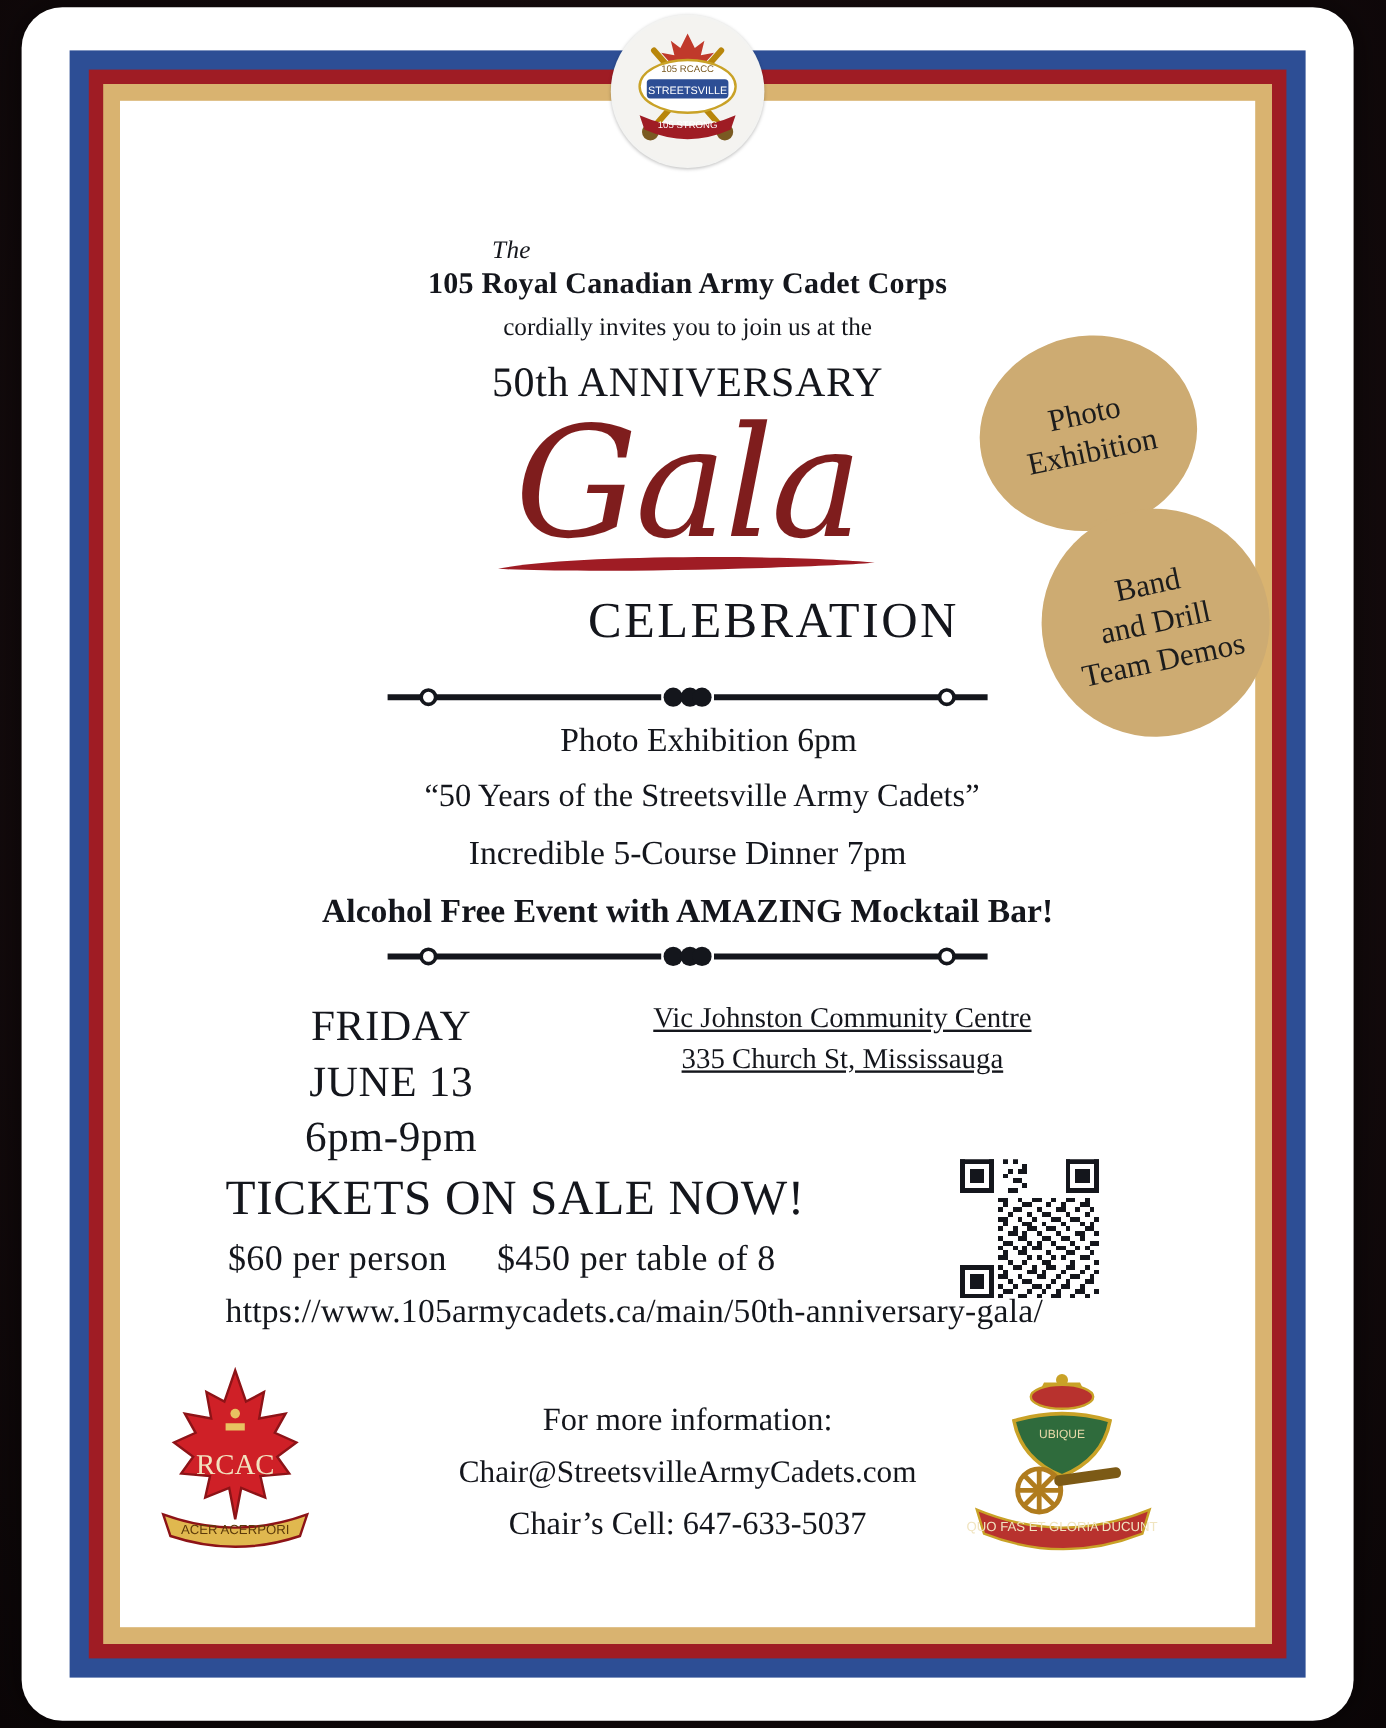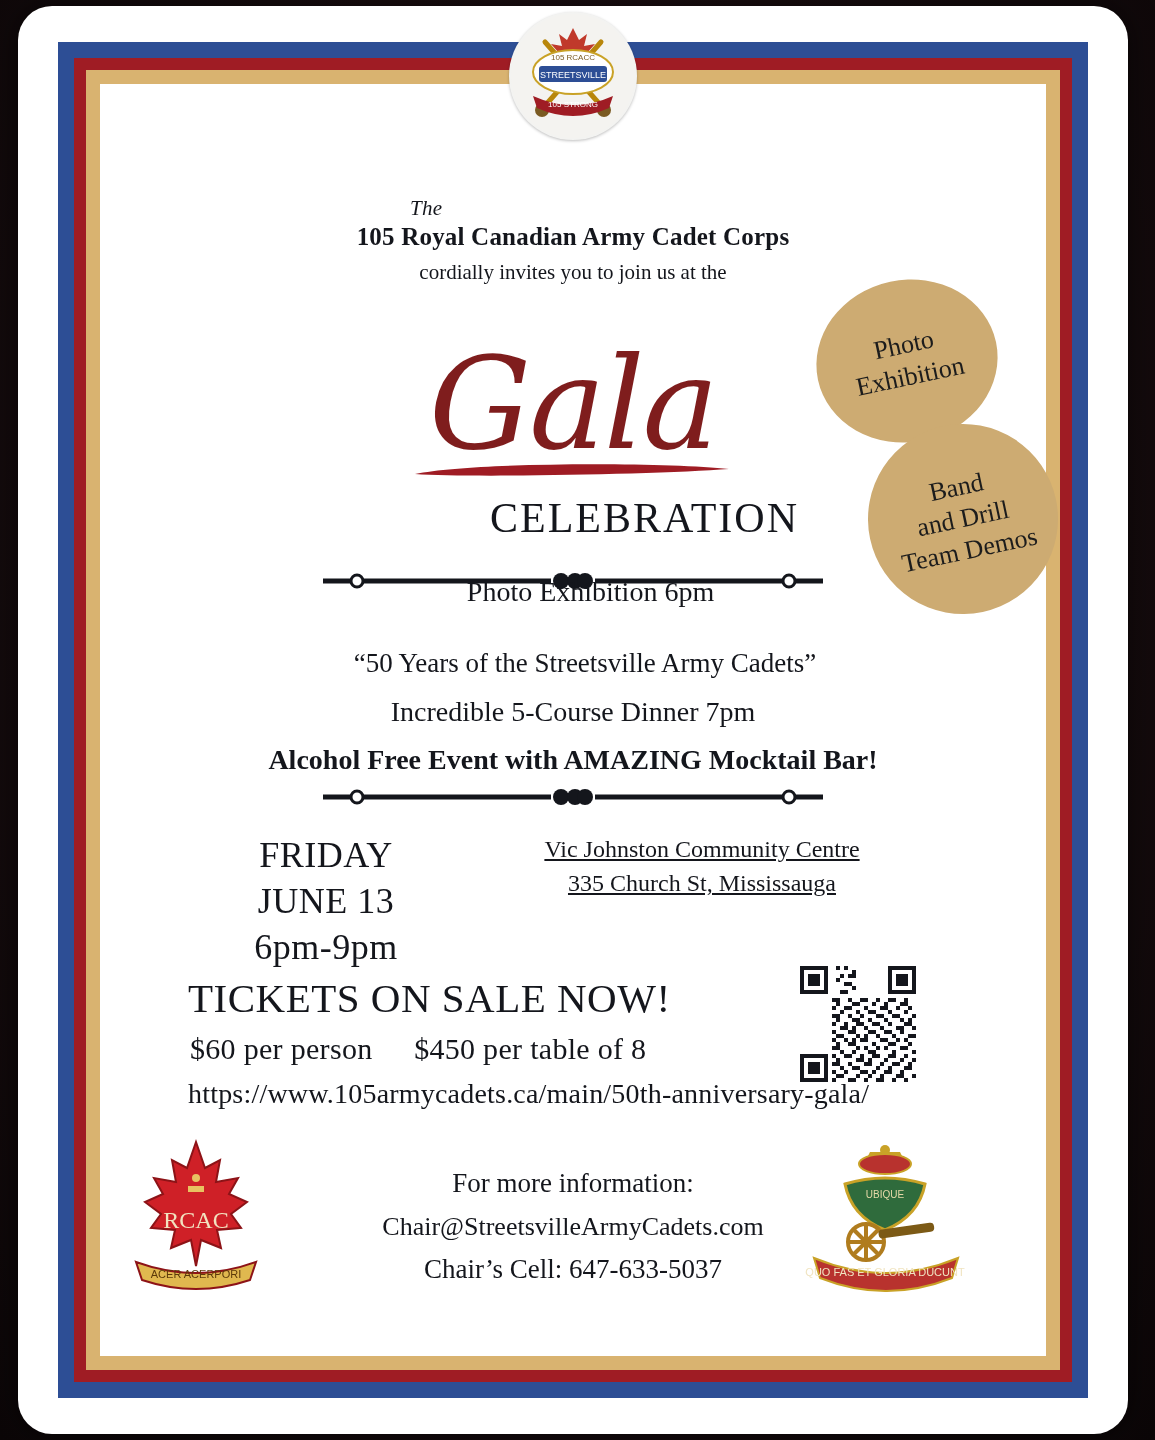--- a/index.html
+++ b/index.html
@@ -186,21 +186,21 @@
     height: 22px;
   }
   .div-one { top: 486px; }
   .div-two { top: 702px; }
 
   .det {
     position: absolute;
     left: 0; right: 0;
     font-size: 28px;
   }
-  .det-1 { top: 492px; padding-left: 35px; }
+  .det-1 { top: 518px; padding-left: 35px; }
   .det-2 { top: 564px; font-size: 27px; padding-left: 24px; }
   .det-3 { top: 612px; }
   .det-4 { top: 660px; font-weight: bold; font-size: 28px; }
 
   .when-block {
     position: absolute;
     left: 96px;
     top: 748px;
     width: 260px;
     text-align: center;
@@ -303,20 +303,21 @@
                 <text x="64" y="66" font-size="9" fill="#ffffff" text-anchor="middle" font-family="Liberation Sans, sans-serif">STREETSVILLE</text>
                 <text x="64" y="48" font-size="8" fill="#7a5a22" text-anchor="middle" font-family="Liberation Sans, sans-serif">105 RCACC</text>
                 <path d="M24 84 q40 18 80 0 l-4 12 q-36 16 -72 0z" fill="#9f1c24"></path>
                 <text x="64" y="95" font-size="8" fill="#ffffff" text-anchor="middle" font-family="Liberation Sans, sans-serif">105 STRONG</text>
               </svg>
             </div>
 
             <div class="the-line">The</div>
             <div class="corps-line">105 Royal Canadian Army Cadet Corps</div>
             <div class="cordially">cordially invites you to join us at the</div>
+            <div class="anniversary">50th ANNIVERSARY</div>
 
             <div class="gala-wrap">
               <div class="gala-word">Gala</div>
               <svg class="gala-swoosh" viewBox="0 0 320 18">
                 <path d="M2 13 C 60 1, 250 1, 316 8 C 250 13, 60 17, 2 13 Z" fill="#9f1c24"></path>
               </svg>
             </div>
 
             <div class="celebration">CELEBRATION</div>
 

